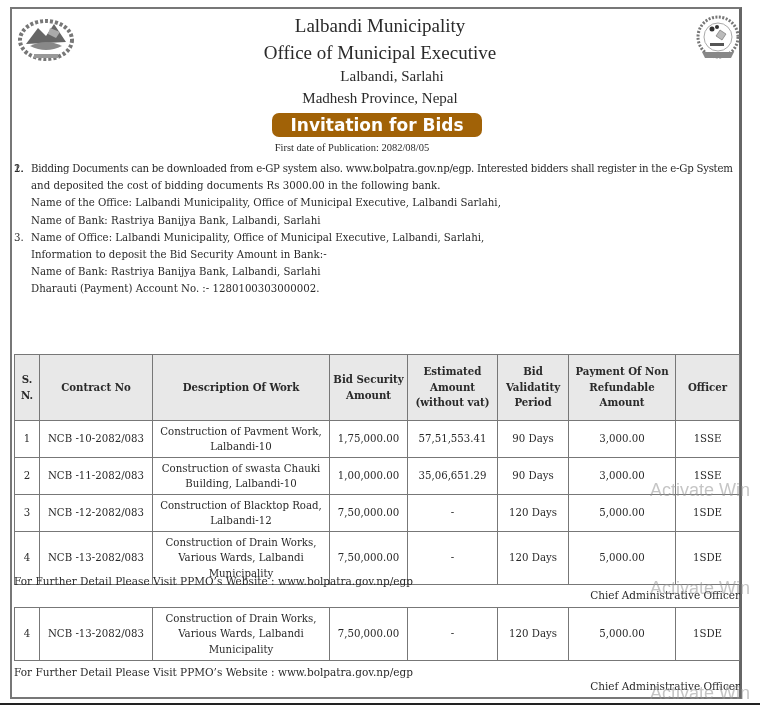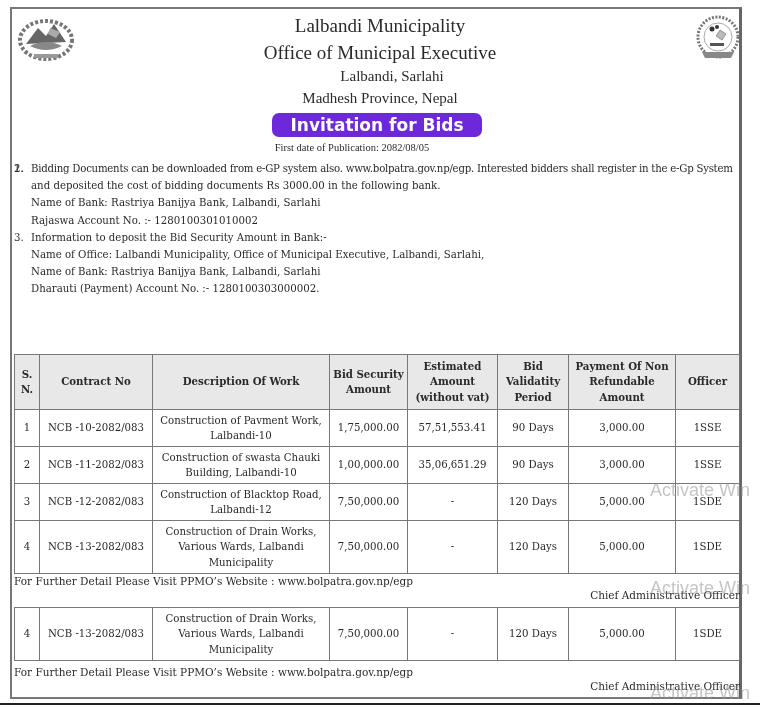--- a/index.html
+++ b/index.html
@@ -27,21 +27,21 @@
   .header-line {
     position:absolute; left:0; width:760px; text-align:center;
     font-family:"Liberation Serif", serif; color:#2a2a2a;
   }
   .h1 { top:15px; font-size:19px; }
   .h2 { top:42px; font-size:19px; }
   .h3 { top:68px; font-size:15px;padding-left:12px; }
   .h4 { top:90px; font-size:15px; }
   .banner {
     position:absolute; left:272px; top:113px; width:210px; height:24px;
-    background:#6d28d9; color:#fff; border-radius:7px;
+    background:#a16207; color:#fff; border-radius:7px;
     font-family:"DejaVu Sans", sans-serif; font-weight:bold; font-size:17px;
     text-align:center; line-height:24px;
   }
   .pubdate {
     position:absolute; left:0; width:704px; top:142px; text-align:center;
     font-family:"Liberation Serif", serif; font-size:10.5px;
   }
   .body-text {
     position:absolute; left:14px; top:160px; width:730px;
     font-size:10.2px; line-height:17.2px;
@@ -111,45 +111,45 @@
 <div class="pubdate">First date of Publication: 2082/08/05</div>
 
 <div class="body-text">
   <div class="para">
     <span class="num">1.</span>
   </div>
   <div class="para">
     <span class="num">2.</span>
     <span class="line" style="letter-spacing:-0.25px;">Bidding Documents can be downloaded from e-GP system also. www.bolpatra.gov.np/egp. Interested bidders shall register in the e-Gp System</span>
     <span class="line">and deposited the cost of bidding documents Rs 3000.00 in the following bank.</span>
+    <span class="line">Name of the Office: Lalbandi Municipality, Office of Municipal Executive, Lalbandi Sarlahi,</span>
     <span class="line">Name of Bank: Rastriya Banijya Bank, Lalbandi, Sarlahi</span>
-    <span class="line">Rajaswa  Account No. :- 1280100301010002</span>
   </div>
   <div class="para">
     <span class="num">3.</span>
+    <span class="line">Name of Office: Lalbandi Municipality, Office of Municipal Executive, Lalbandi, Sarlahi,</span>
     <span class="line">Information to deposit the Bid Security Amount in Bank:-</span>
-    <span class="line">Name of Office: Lalbandi Municipality, Office of Municipal Executive, Lalbandi, Sarlahi,</span>
     <span class="line">Name of Bank: Rastriya Banijya Bank, Lalbandi, Sarlahi</span>
     <span class="line">Dharauti (Payment) Account No. :- 1280100303000002.</span>
   </div>
 </div>
 
 <table class="bids t1">
   <colgroup>
     <col style="width:25px">
       <col style="width:113px">
       <col style="width:177px">
       <col style="width:78px">
     <col style="width:90px">
       <col style="width:71px">
       <col style="width:107px">
       <col style="width:64px">
   </colgroup>
   <thead>
-    <tr style="height:55px">
+    <tr style="height:66px">
       <th>S. N.</th>
       <th>Contract No</th>
       <th>Description Of Work</th>
       <th>Bid Security Amount</th>
       <th>Estimated Amount (without vat)</th>
       <th>Bid Validatity Period</th>
       <th>Payment Of Non Refundable Amount</th>
       <th>Officer</th>
     </tr>
   </thead>

